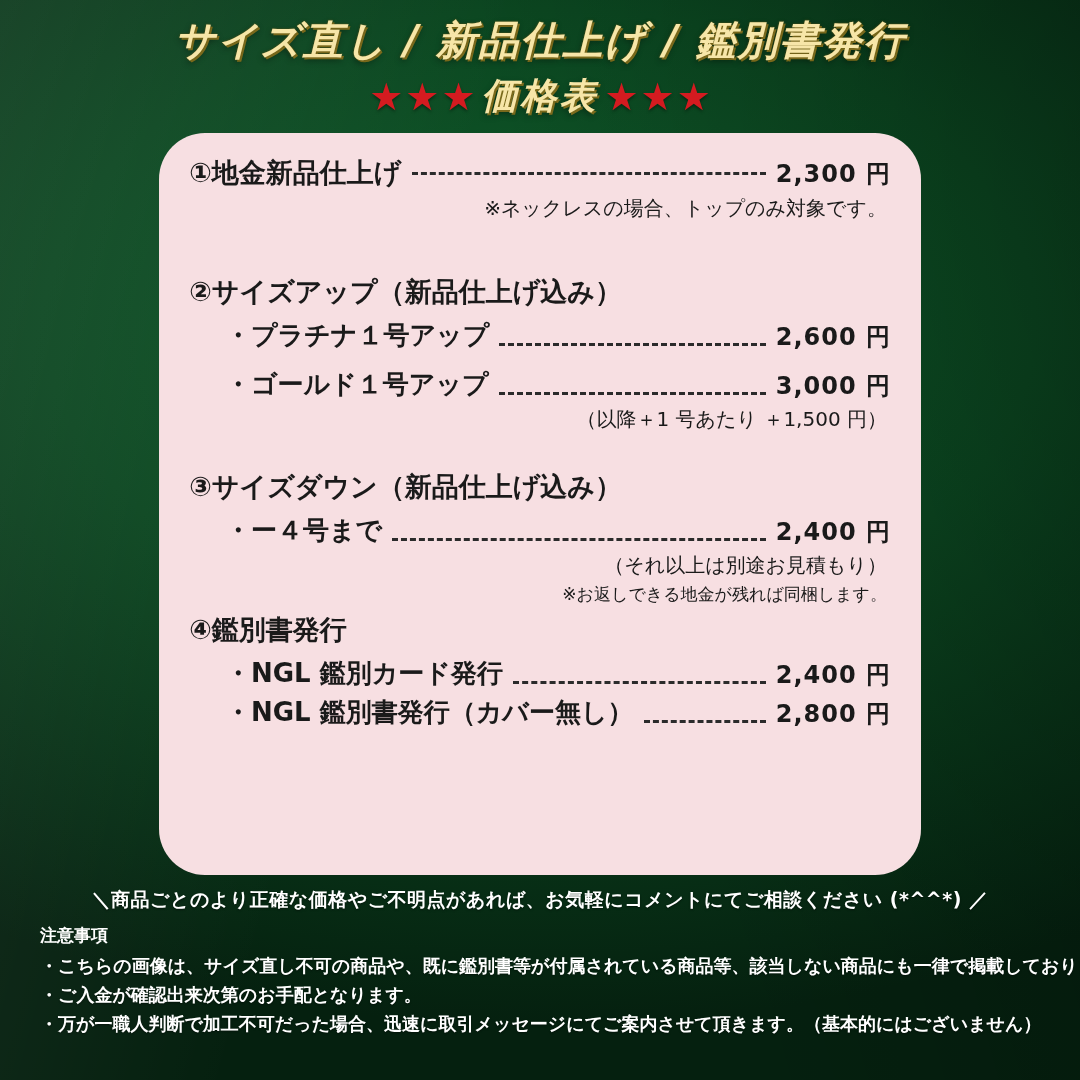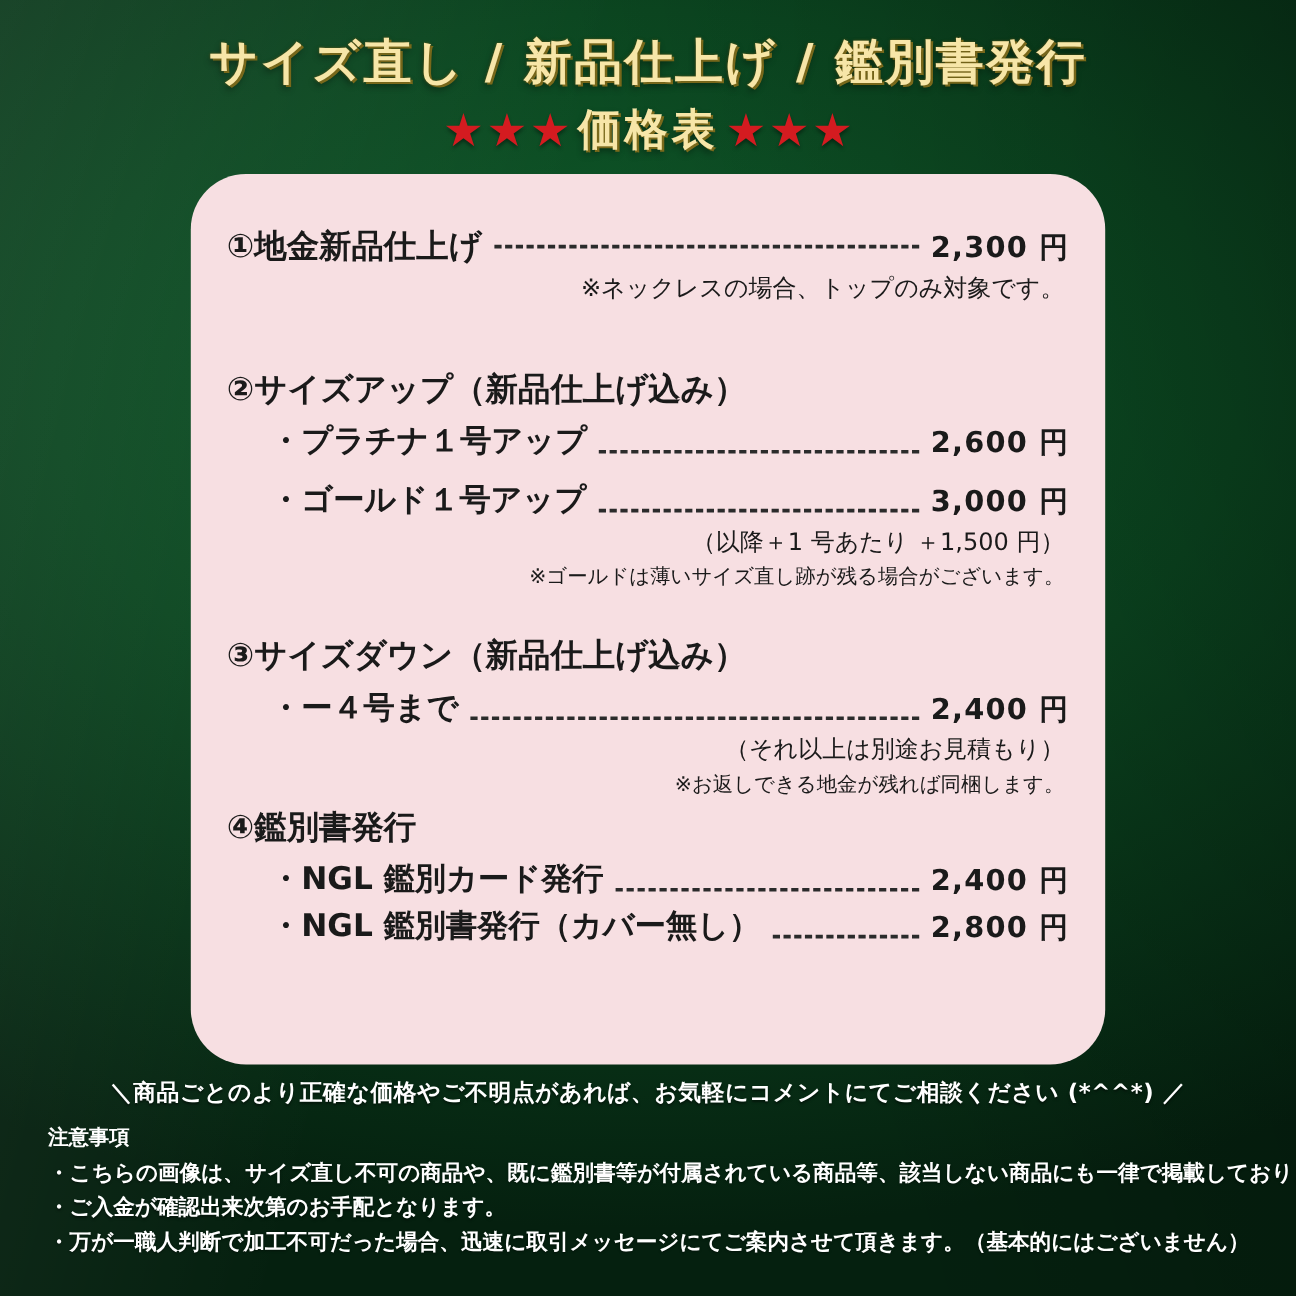--- a/index.html
+++ b/index.html
@@ -30,22 +30,23 @@
     background:
       linear-gradient(105deg, rgba(255,255,255,0.07) 0%, rgba(255,255,255,0.0) 38%),
       linear-gradient(255deg, rgba(0,0,0,0.25) 0%, rgba(0,0,0,0.0) 45%);
     pointer-events: none;
   }
 
   
   .header {
     position: relative;
     z-index: 2;
-    padding-top: 28px;
+    padding-top: 16px;
     text-align: center;
+    font-style: italic;
   }
   .title {
     font-size: 40px;
     font-weight: bold;
     color: #f7e6a8;
     letter-spacing: 2px;
     text-shadow:
       0 0 2px #6b5a14,
       2px 2px 0 #7a6a1c,
       0 3px 6px rgba(0,0,0,0.45);
@@ -78,21 +79,21 @@
 
   
   .card {
     position: relative;
     z-index: 2;
     margin: 12px auto 0 auto;
     width: 762px;
     min-height: 742px;
     background: #f7dfe2;
     border-radius: 46px;
-    padding: 42px 30px 18px 30px;
+    padding: 22px 30px 18px 30px;
     box-sizing: border-box;
     color: #1a1a1a;
   }
 
   .item {
     margin-bottom: 4px;
   }
   .lead {
     display: flex;
     align-items: baseline;
@@ -215,21 +216,20 @@
 
     <div class="gap-sm"></div>
 
     <div class="item">
       <div class="lead indent">
         <span class="label">・ゴールド１号アップ</span>
         <span class="dots"></span>
         <span class="price">3,000 円</span>
       </div>
       <div class="note">（以降＋1 号あたり ＋1,500 円）</div>
-      <div class="note small">※ゴールドは薄いサイズ直し跡が残る場合がございます。</div>
     </div>
 
     <div class="gap-sm"></div>
 
     <div class="sec-head">③サイズダウン（新品仕上げ込み）</div>
 
     <div class="item">
       <div class="lead indent">
         <span class="label">・ー４号まで</span>
         <span class="dots"></span>

